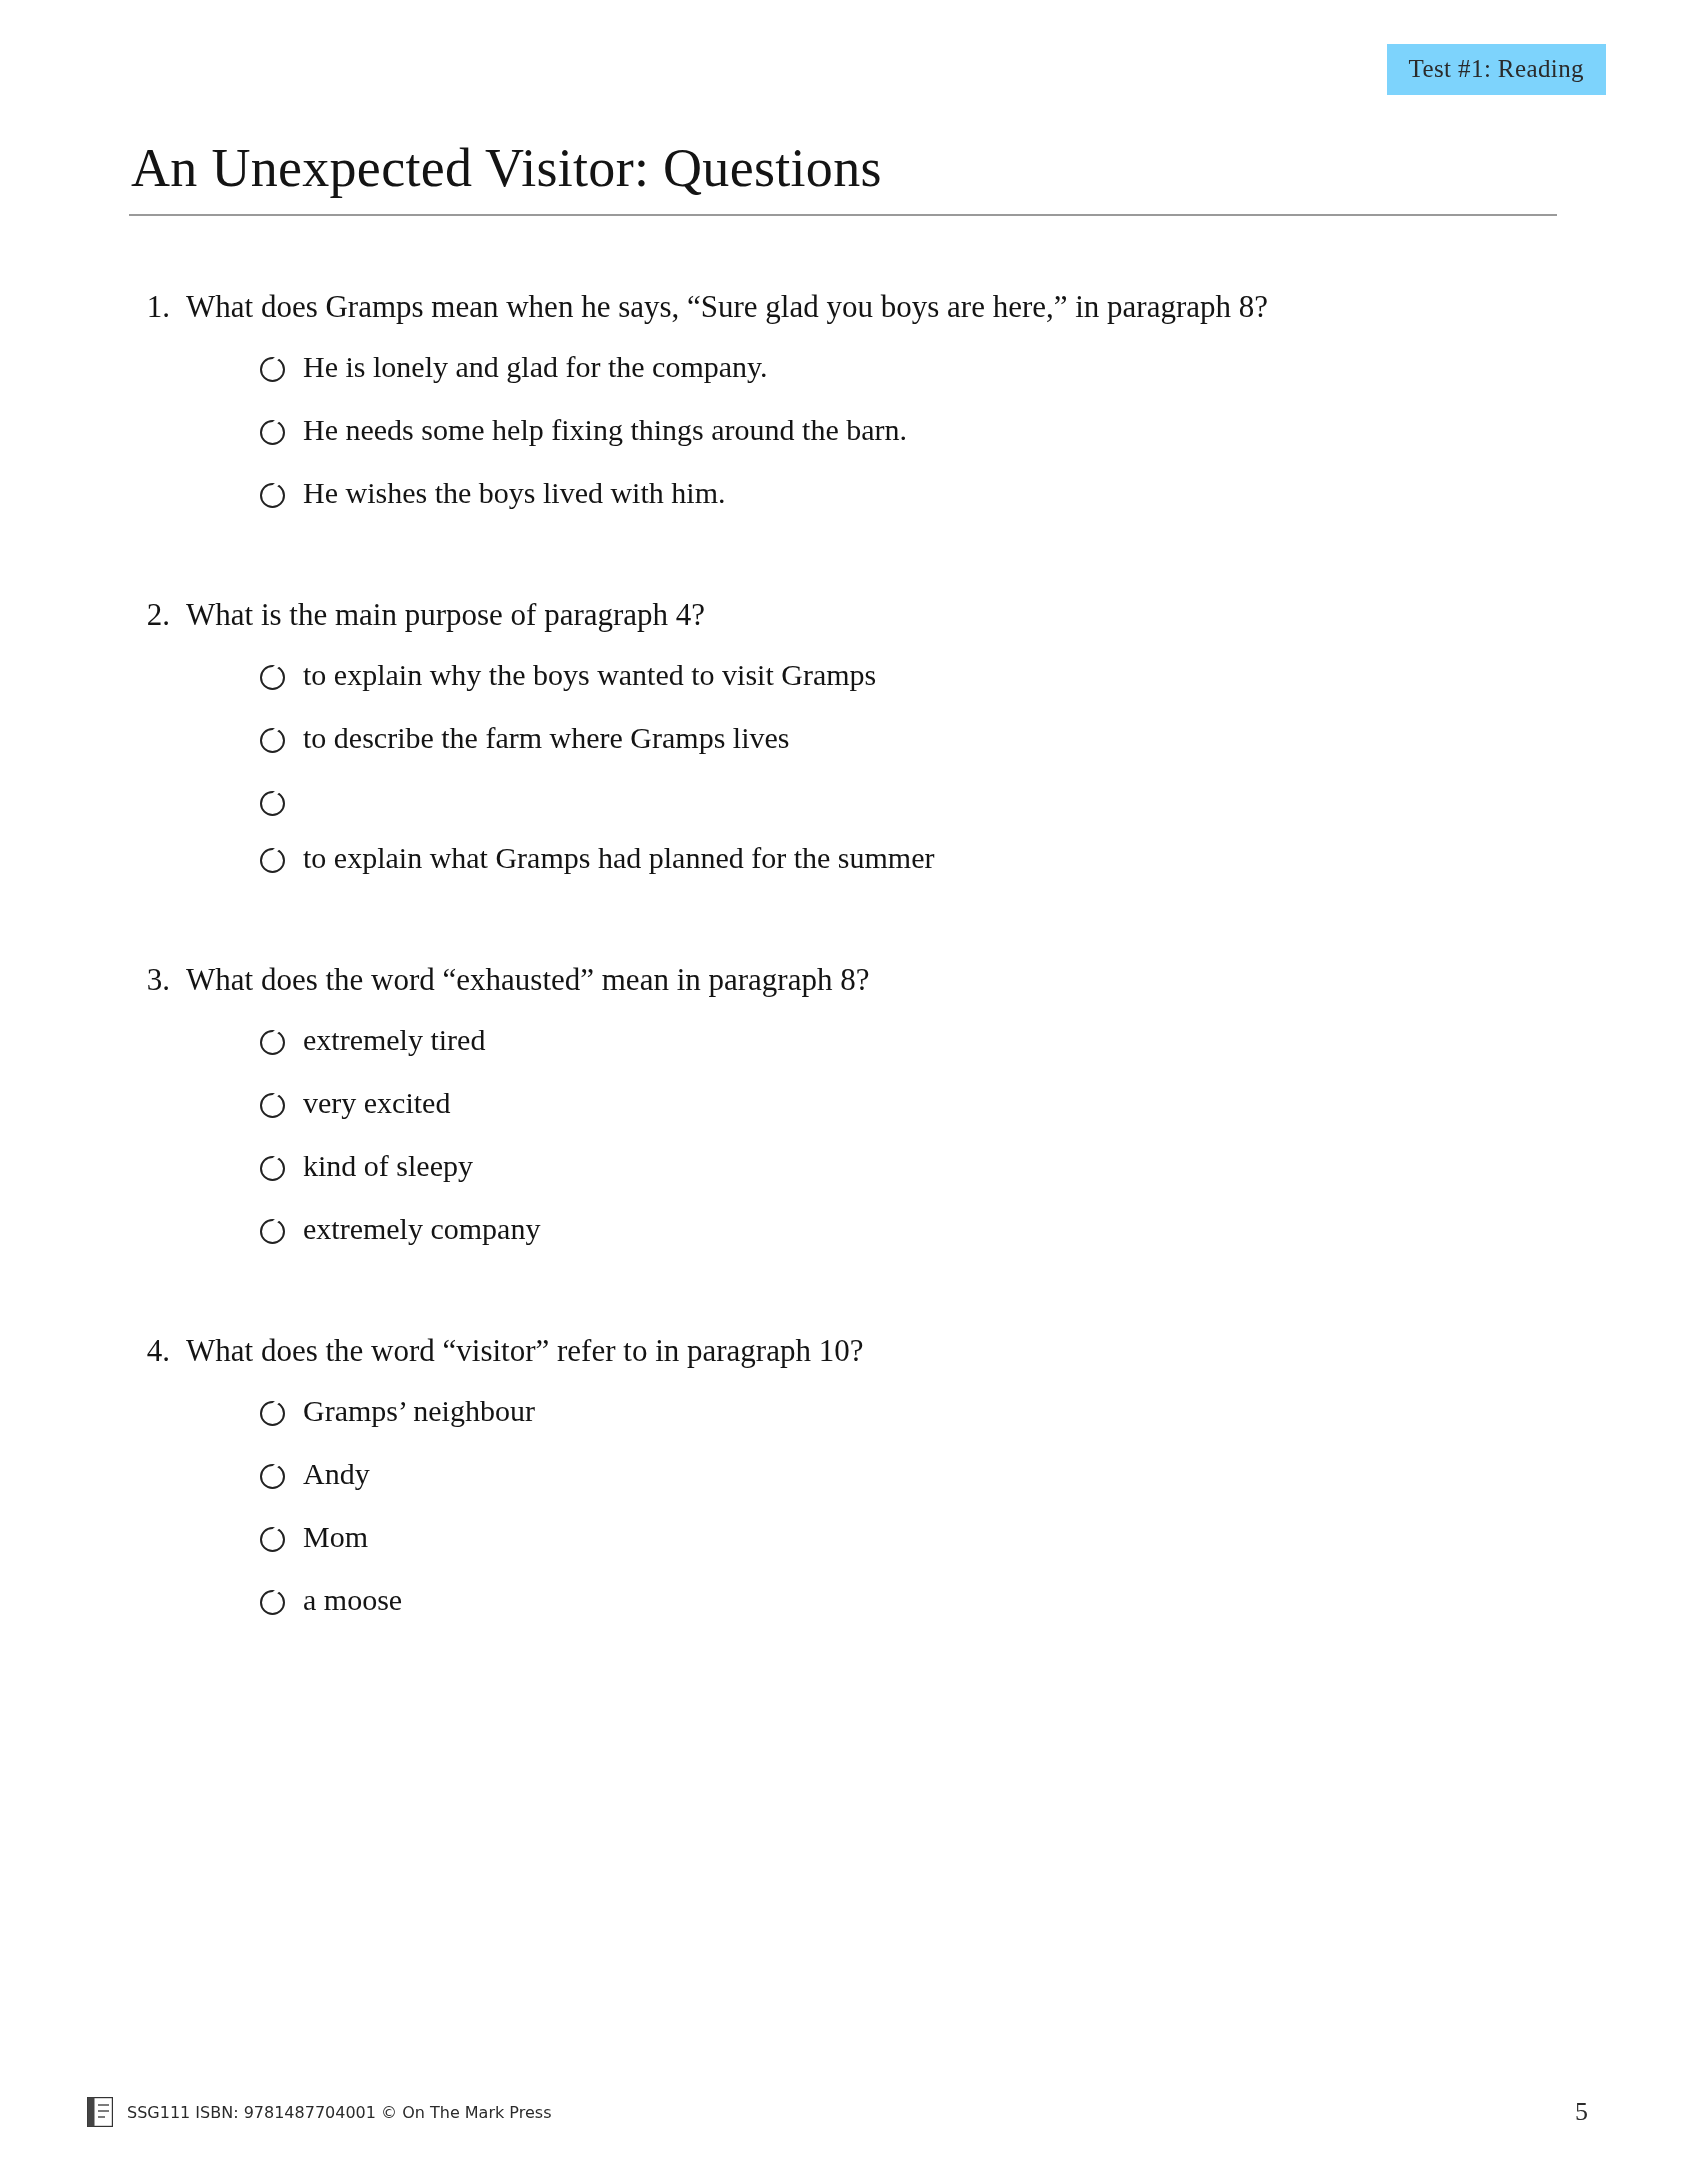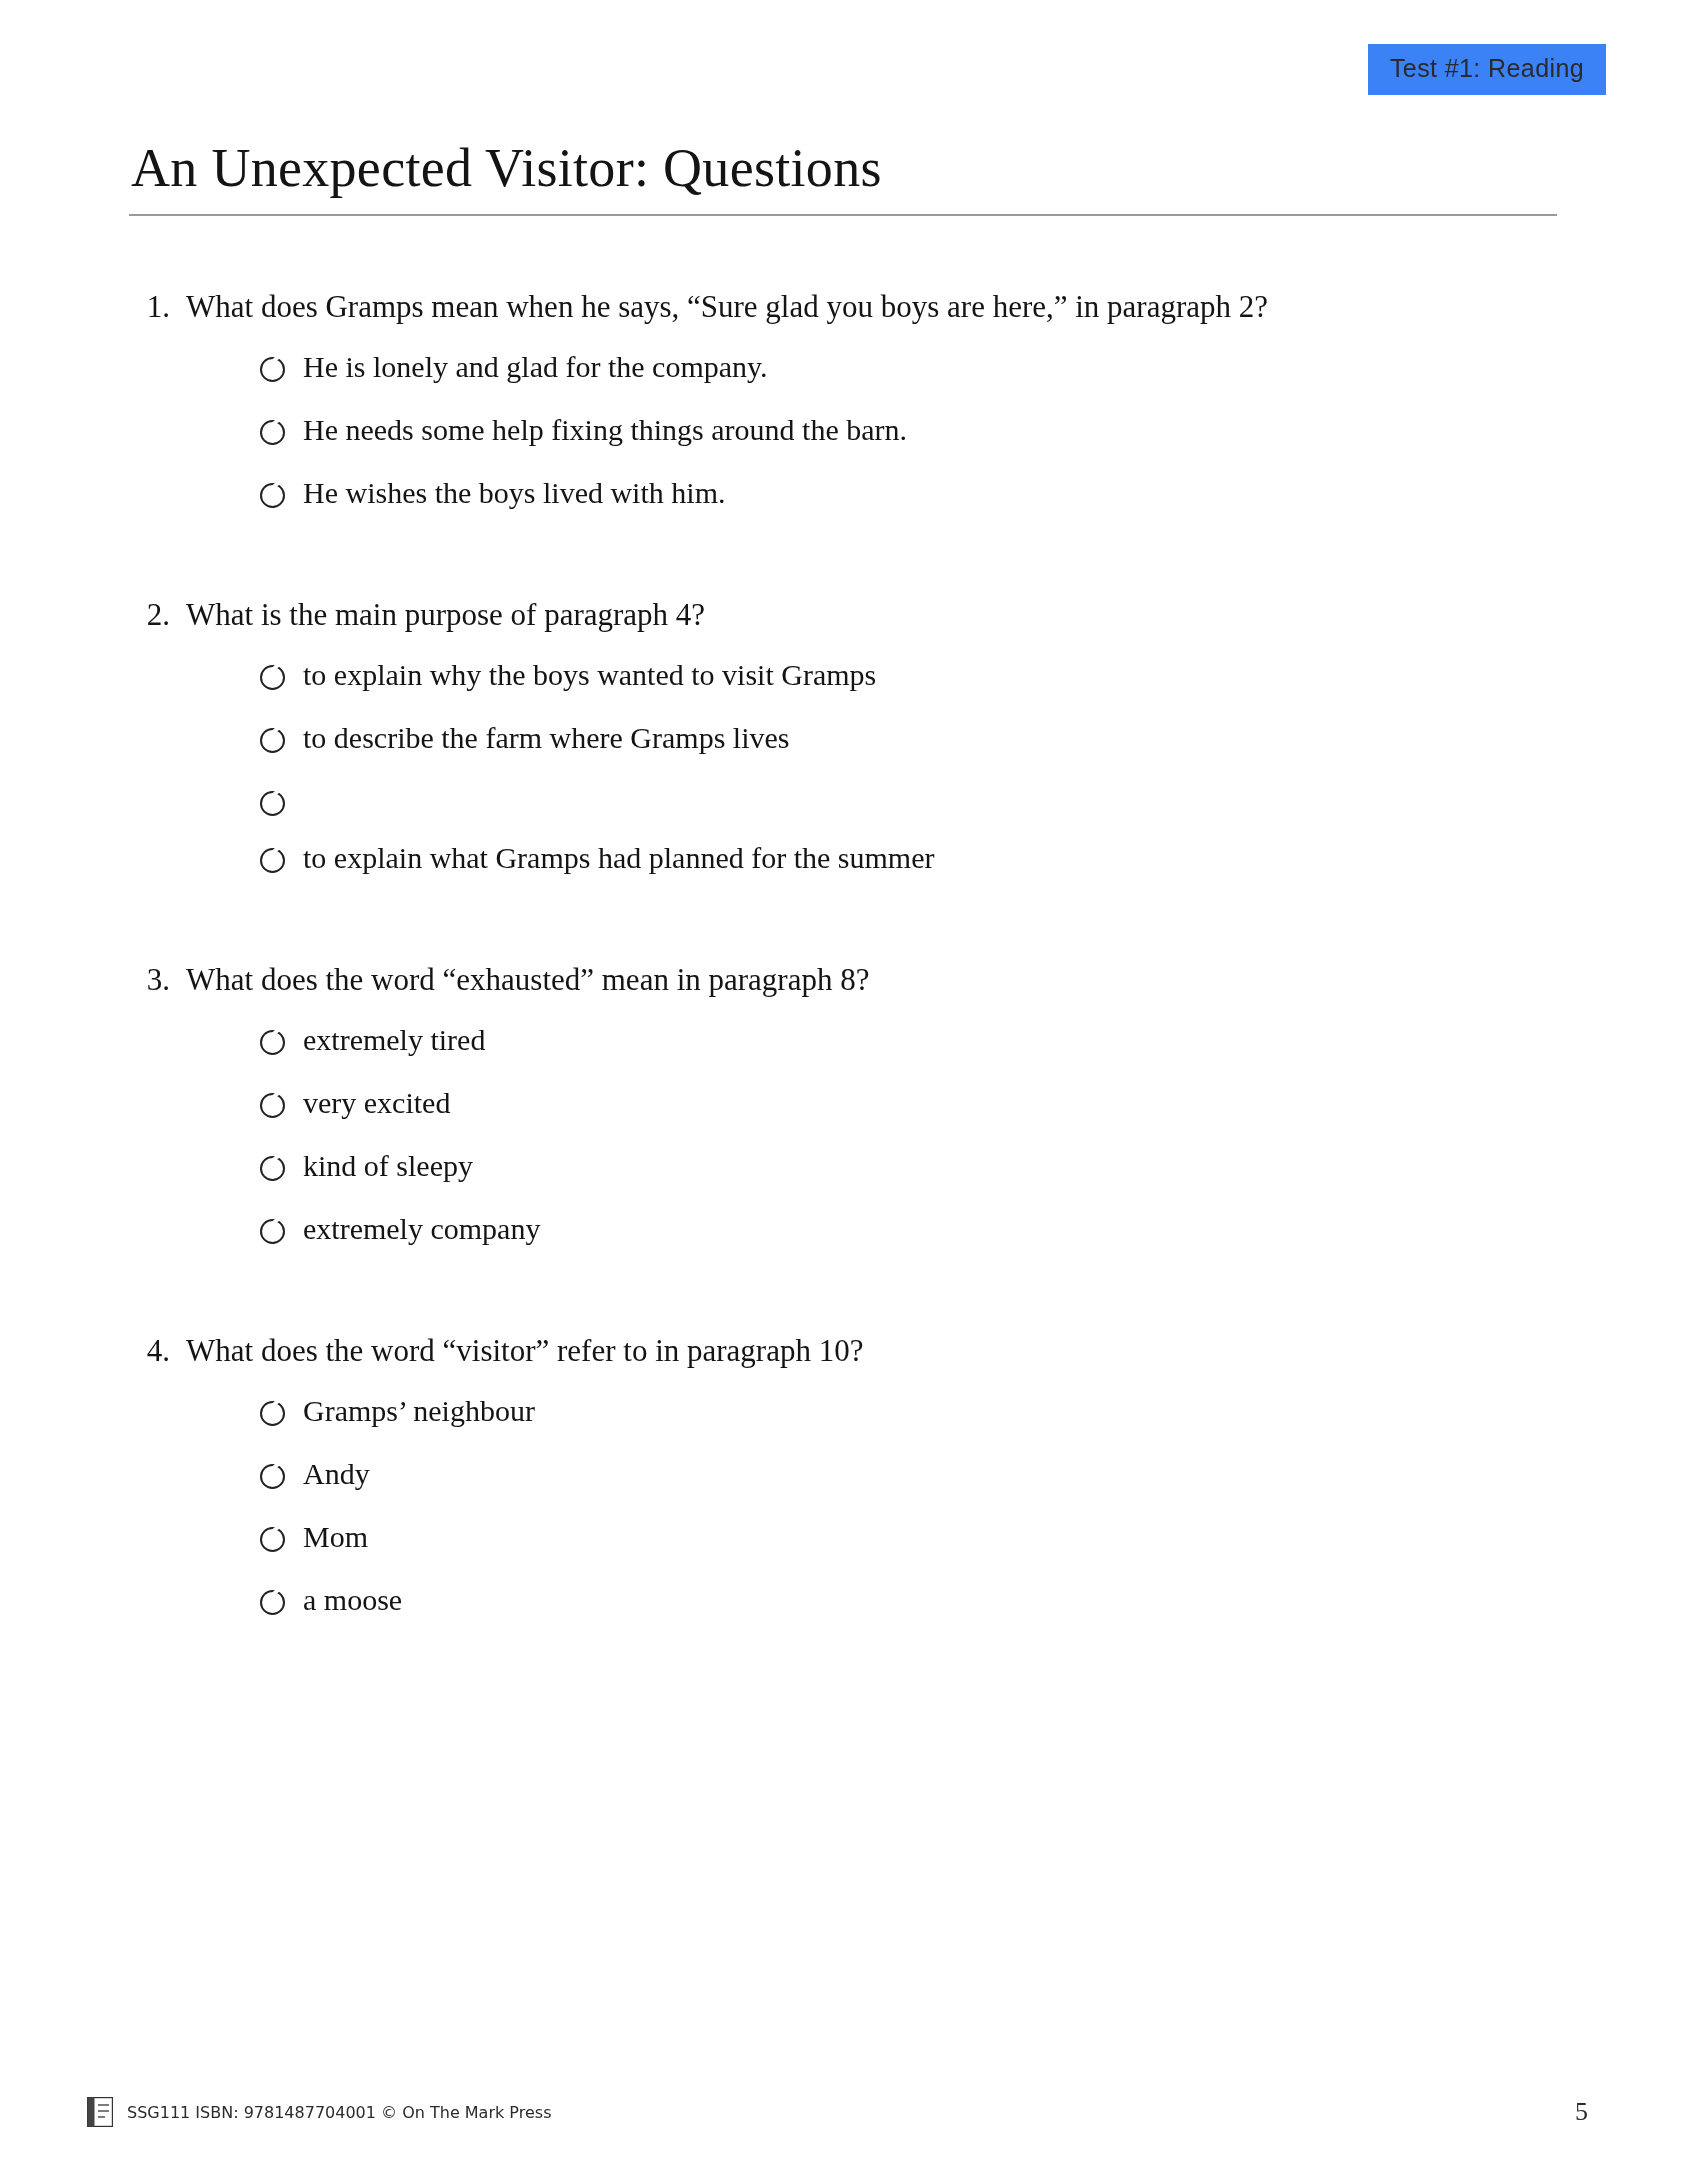--- a/index.html
+++ b/index.html
@@ -20,23 +20,23 @@
     width: 1683px;
     height: 2178px;
     box-sizing: border-box;
   }
 
   
   .header-tab {
     position: absolute;
     top: 44px;
     right: 77px;
-    background: #3b82f6;
+    background: #7dd3fc;
     color: #2a2a2a;
-    font-family: Liberation Sans, sans-serif;
+    font-family: Liberation Serif, serif;
     font-size: 25px;
     letter-spacing: 0.4px;
     padding: 12px 22px 14px 22px;
     line-height: 1;
     white-space: nowrap;
   }
 
   
   .title-block {
     position: absolute;
@@ -180,21 +180,21 @@
   <div class="title-block">
     <h1 class="page-title">An Unexpected Visitor: Questions</h1>
     <div class="title-rule"></div>
   </div>
 
   <div class="questions">
 
     <div class="question gap-lg">
       <div class="q-row">
         <div class="q-num">1.</div>
-        <div class="q-text">What does Gramps mean when he says, “Sure glad you boys are here,” in paragraph 2?</div>
+        <div class="q-text">What does Gramps mean when he says, “Sure glad you boys are here,” in paragraph 8?</div>
       </div>
       <div class="options">
         <div class="option">
           <span class="bubble"></span>
           <span class="opt-text">He is lonely and glad for the company.</span>
         </div>
         <div class="option">
           <span class="bubble"></span>
           <span class="opt-text">He needs some help fixing things around the barn.</span>
         </div>

